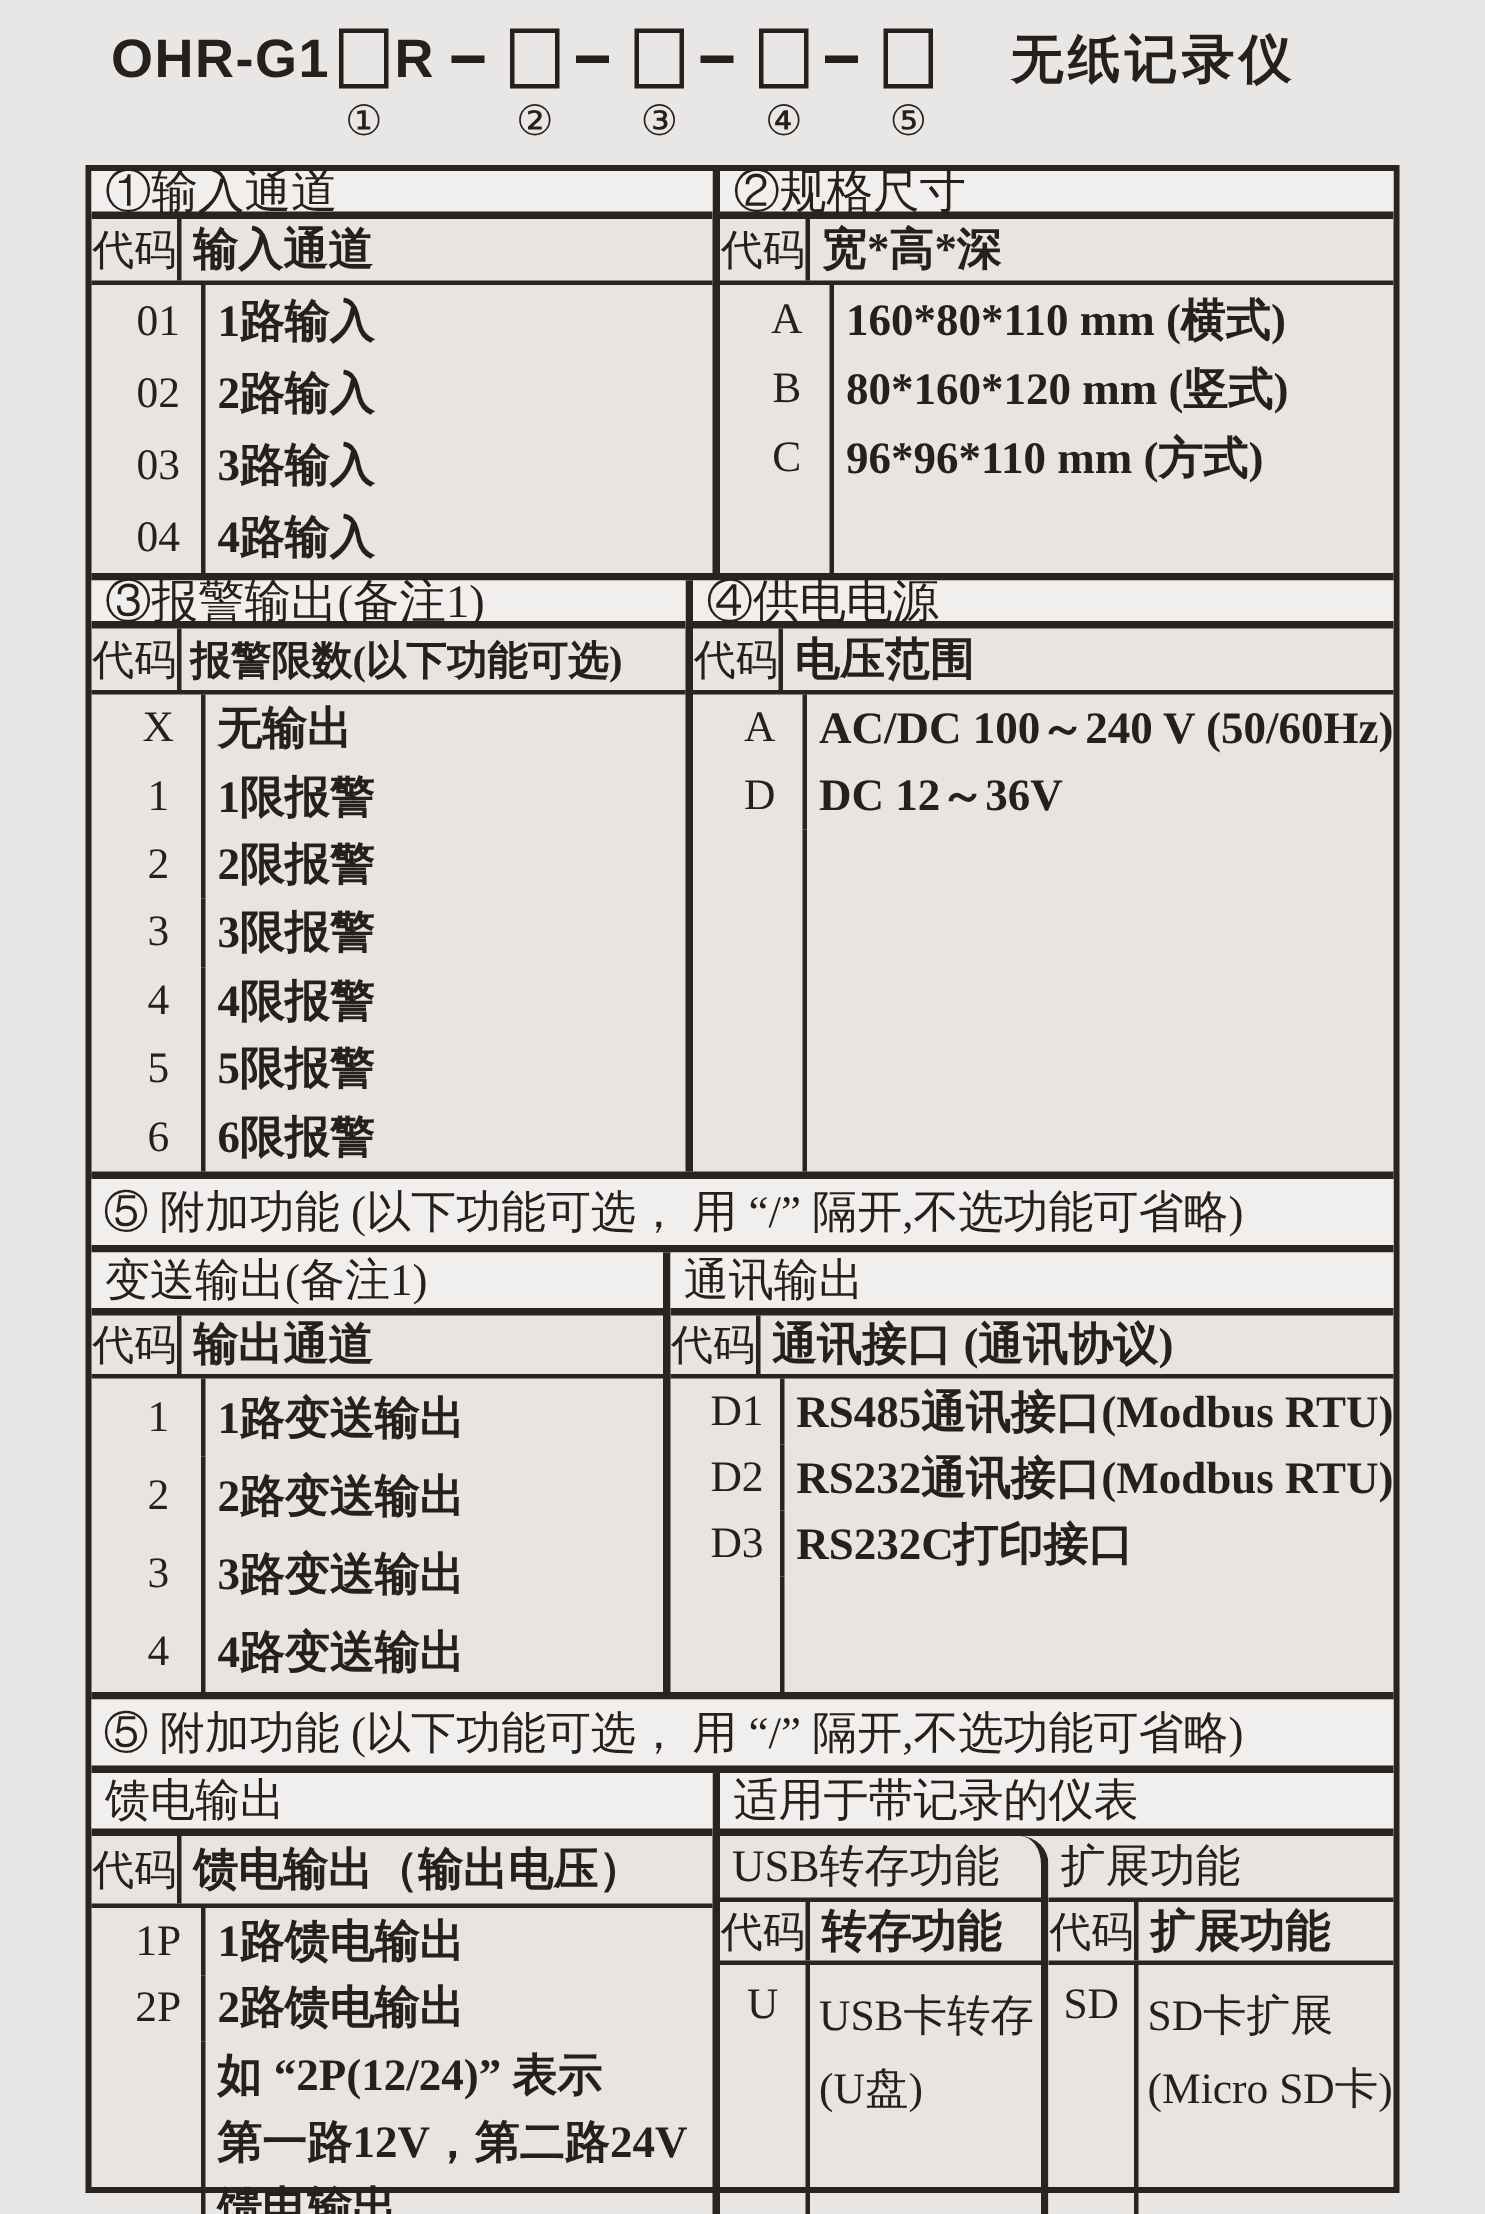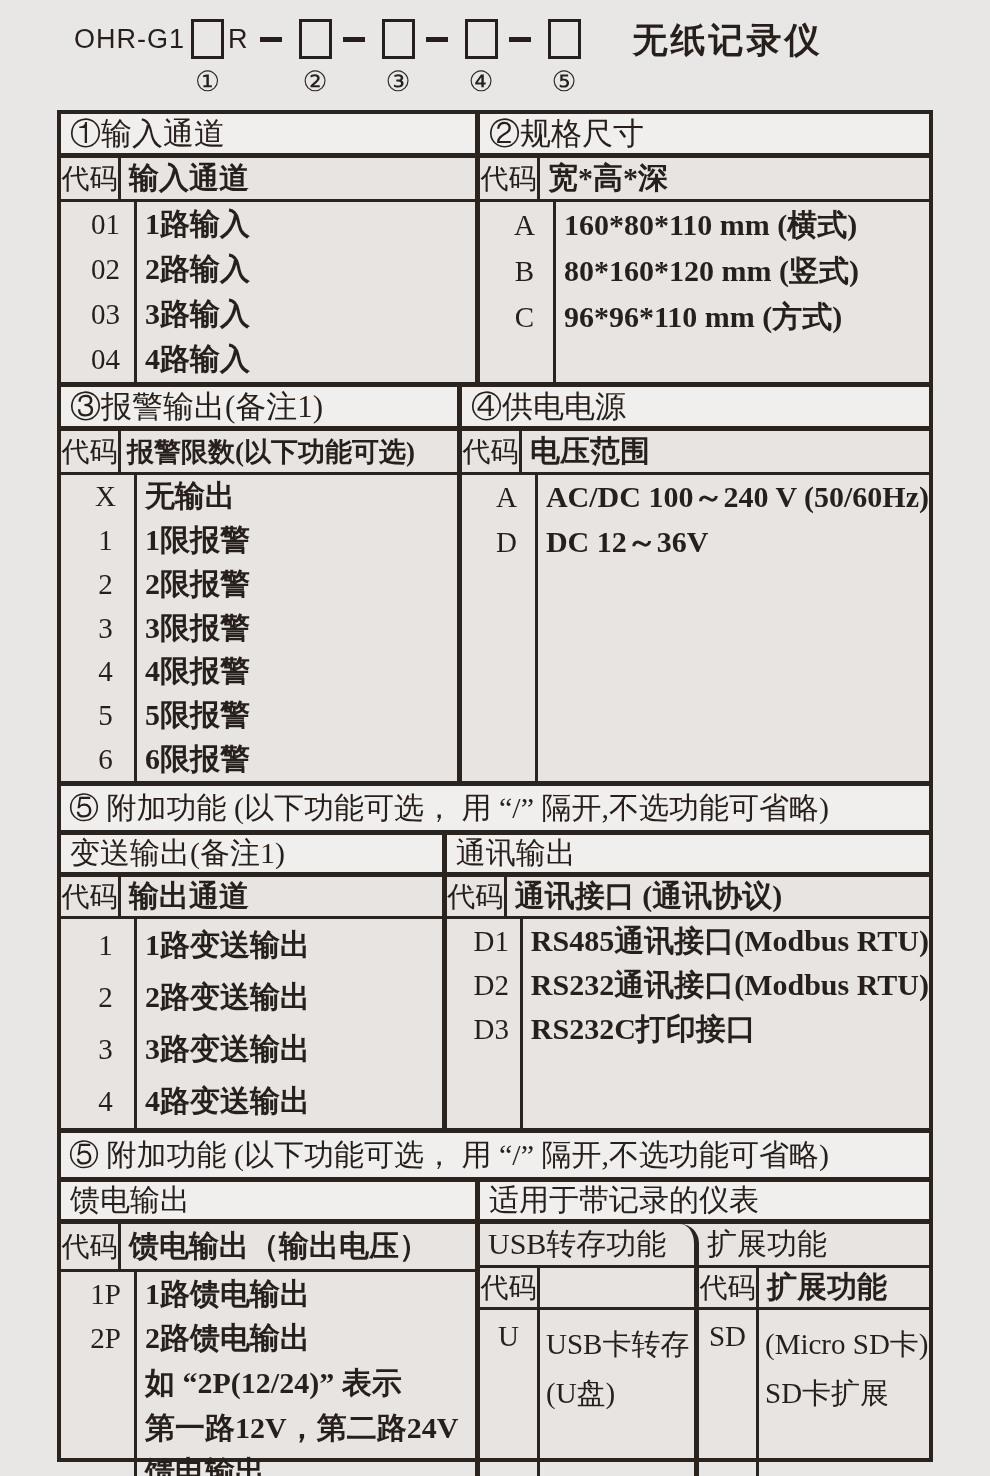--- a/index.html
+++ b/index.html
@@ -18,21 +18,21 @@
     position:relative;
     overflow:hidden;
   }
   
   .model-line{
     position:absolute;top:16px;left:74px;
     display:flex;align-items:flex-start;
   }
   .brand,.rtext{
     font-family:"Liberation Sans","DejaVu Sans",sans-serif;
-    font-weight:normal;font-size:27px;line-height:46px;letter-spacing:1px;
+    font-weight:bold;font-size:36px;line-height:46px;letter-spacing:1px;
   }
   .rtext{margin-left:4px;}
   .box-col{display:flex;flex-direction:column;align-items:center;margin-left:6px;}
   .mbox{width:33px;height:40px;border:3px solid var(--txt);margin-top:3px;background:transparent;}
   .pos-label{margin-top:8px;font-size:28px;line-height:30px;}
   .mdash{width:22px;height:5px;background:var(--txt);margin:21px 11px 0 11px;flex-shrink:0;}
   .prod{
     font-family:"Liberation Sans","DejaVu Sans",sans-serif;
     font-weight:bold;font-size:35px;line-height:48px;letter-spacing:3px;margin-left:52px;
   }
@@ -41,21 +41,21 @@
     position:absolute;top:110px;left:57px;width:876px;height:1352px;
     border:4px solid var(--line);
     background:var(--cbg);
     display:flex;flex-direction:column;
   }
   .pair{display:flex;border-bottom:5px solid var(--line);flex-shrink:0;}
   .pair.last{border-bottom:none;}
   .ph-l{width:419px;border-right:5px solid var(--line);display:flex;flex-direction:column;}
   .ph-r{flex:1;display:flex;flex-direction:column;}
   .sec-hdr{
-    height:44px;flex-shrink:0;
+    height:32px;flex-shrink:0;
     background:var(--hbg);border-bottom:5px solid var(--line);
     font-size:31px;display:flex;align-items:center;padding-left:9px;
     white-space:nowrap;
   }
   .small .sec-hdr{height:42px;font-size:30px;}
   .col-hdr{
     height:44px;flex-shrink:0;display:flex;
     border-bottom:3px solid var(--line);
     font-size:30px;white-space:nowrap;
   }
@@ -318,40 +318,41 @@
         <div class="vc">馈电输出</div>
       </div>
     </div>
     <div class="ph-r">
       <div class="sec-hdr">适用于带记录的仪表</div>
       <div class="rec-body">
         <div class="sub usb">
           <div class="sub-hdr">USB转存功能</div>
           <div class="code-hdr">
             <div class="cc">代码</div>
+            <div class="vc">转存功能</div>
           </div>
           <div class="data2">
             <div class="cc2">U</div>
             <div class="vc2">
               <span>USB卡转存</span>
               <span>(U盘)</span>
             </div>
           </div>
         </div>
         <div class="sub exp">
           <div class="sub-hdr">扩展功能</div>
           <div class="code-hdr">
             <div class="cc">代码</div>
             <div class="vc">扩展功能</div>
           </div>
           <div class="data2">
             <div class="cc2">SD</div>
             <div class="vc2">
+              <span>SD卡扩展</span>
               <span>(Micro SD卡)</span>
-              <span>SD卡扩展</span>
             </div>
           </div>
         </div>
       </div>
     </div>
   </div>
 
 </div>
 
 </body></html>

